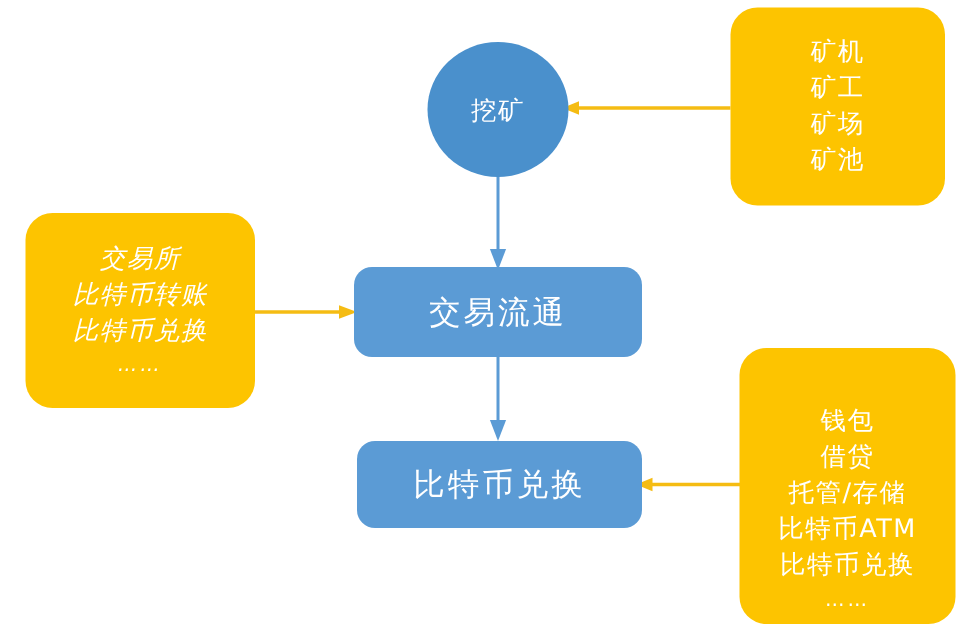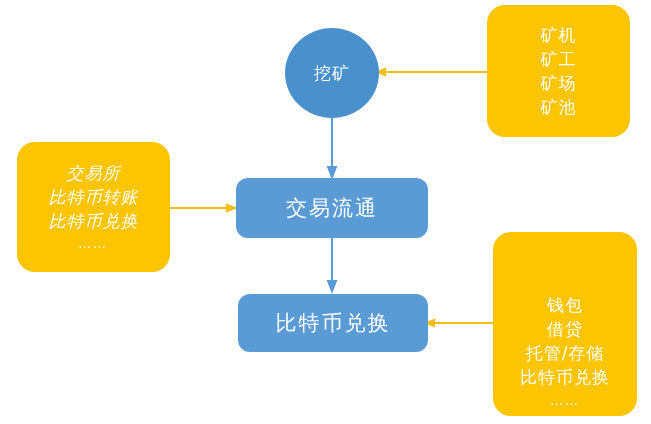--- a/index.html
+++ b/index.html
@@ -128,17 +128,18 @@
     <span class="line">交易所</span>
     <span class="line">比特币转账</span>
     <span class="line">比特币兑换</span>
     <span class="line dots">……</span>
   </div>
 
   <div class="node orange-box" style="left:493px; top:232px; width:144px; height:184px;justify-content:flex-end;">
     <span class="line">钱包</span>
     <span class="line">借贷</span>
     <span class="line">托管/存储</span>
+    <span class="line">比特币ATM</span>
     <span class="line">比特币兑换</span>
     <span class="line dots">……</span>
   </div>
 
 </div>
 
 </body></html>

